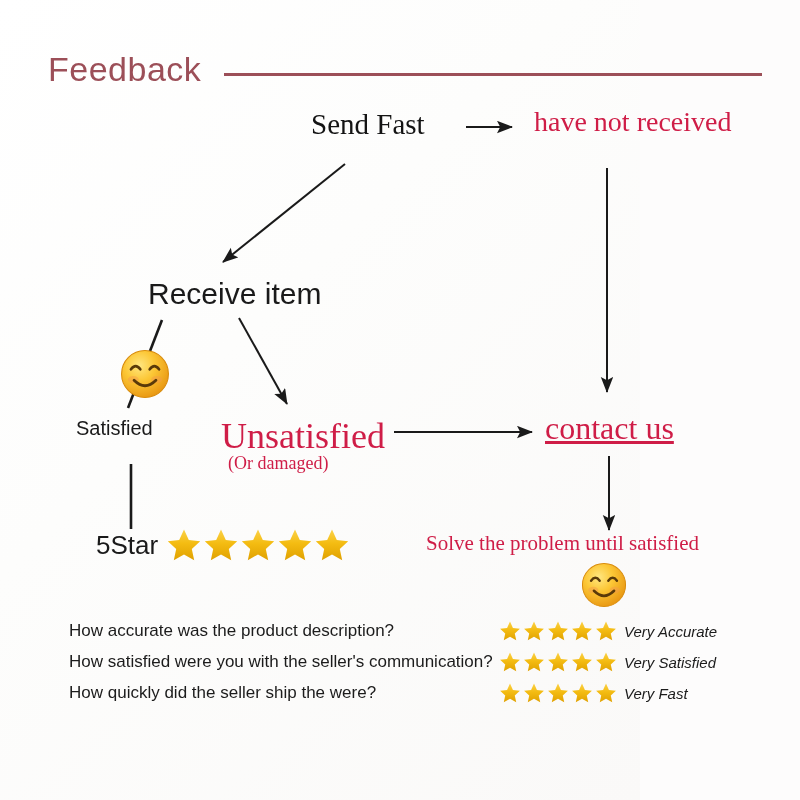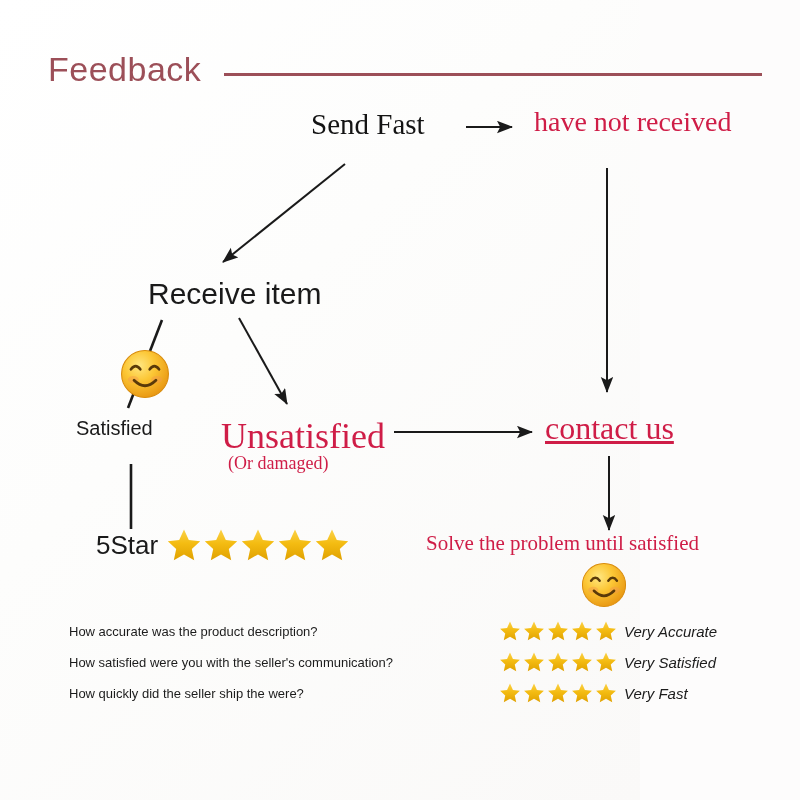--- a/index.html
+++ b/index.html
@@ -61,21 +61,21 @@
   #ratings-title{
     font-family:"Liberation Sans", sans-serif;
     font-size:22px;color:#1c1c1c;margin-bottom:12px;
   }
   .rating-row{
     display:flex;align-items:center;
     margin-bottom:9px;
   }
   .rating-q{
     font-family:"Liberation Sans", sans-serif;
-    font-size:13px;color:#1c1c1c;
+    font-size:17px;color:#1c1c1c;
     width:430px;
   }
   .rating-stars{display:flex;gap:2px;width:125px;}
   .rating-label{
     font-family:"Liberation Sans", sans-serif;
     font-size:15px;font-style:italic;color:#1c1c1c;
   }
 </style>
 </head>
 <body>

